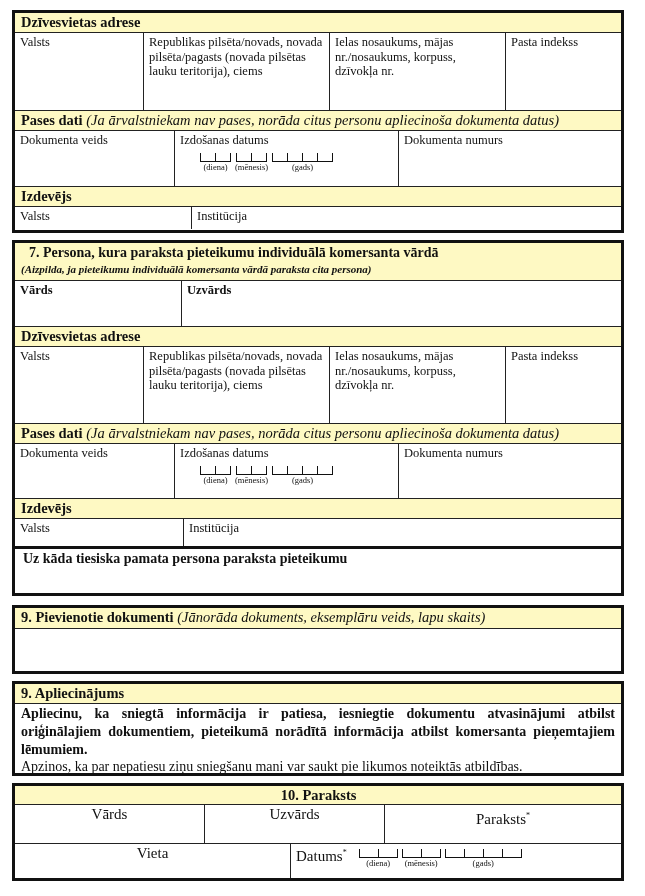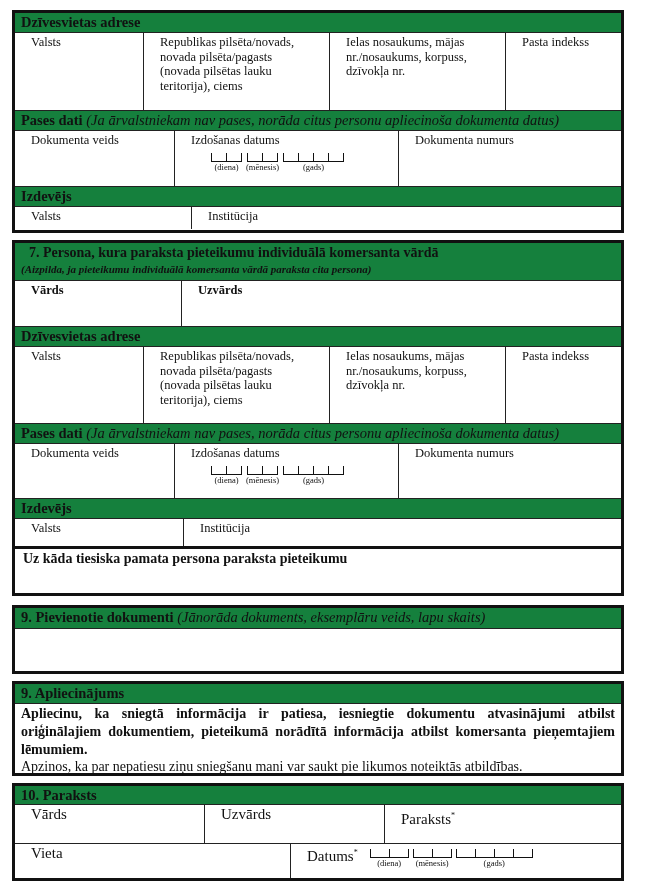--- a/index.html
+++ b/index.html
@@ -8,27 +8,27 @@
     font-family: "Liberation Serif", serif; color: #111;
     position: relative; overflow: hidden;
   }
   .block {
     position: absolute; left: 12px; width: 612px;
     border: 3px solid #111; background: #fff;
   }
   .row { display: flex; border-bottom: 1px solid #222; }
   .row:last-child { border-bottom: none; }
   .hdr {
-    background: #15803d; font-weight: bold; font-size: 14.5px;
+    background: #fef9c3; font-weight: bold; font-size: 14.5px;
     padding: 1px 5px 0 6px; line-height: 17px;
     border-bottom: 1px solid #222;
   }
   .hdr .it { font-style: italic; font-weight: normal; }
   .cell {
-    font-size: 12.5px; line-height: 14.5px; padding: 2px 16px;
+    font-size: 12.5px; line-height: 14.5px; padding: 2px 5px;
     border-right: 1px solid #222; height: 100%;
   }
   .cell:last-child { border-right: none; }
   .b { font-weight: bold; }
   .datebox {
     display: flex; align-items: flex-end; margin-top: 4px; margin-left: 20px;
     font-size: 8px; position: relative; height: 20px;
   }
   .seg { display: inline-flex; flex-direction: column; align-items: center; margin-right: 4px; }
   .ticks { display: flex; align-items: flex-end; height: 10px; }
@@ -183,21 +183,21 @@
 </div>
 
 <div class="block" style="top:681px; height:95px;">
   <div class="hdr" style="height:20px;">9. Apliecinājums</div>
   <div style="padding:1px 6px; font-size:14px; line-height:18px; text-align:justify;">
     <div class="b">Apliecinu, ka sniegtā informācija ir patiesa, iesniegtie dokumentu atvasinājumi atbilst oriģinālajiem dokumentiem, pieteikumā norādītā informācija atbilst komersanta pieņemtajiem lēmumiem.</div>
     <div style="line-height:16px;">Apzinos, ka par nepatiesu ziņu sniegšanu mani var saukt pie likumos noteiktās atbildības.</div>
   </div>
 </div>
 
-<div class="block" style="top:783px; height:98px;">
+<div class="block" style="top:783px; height:98px;text-align:center;">
   <div class="hdr" style="height:19px;">10. Paraksts</div>
   <div class="row" style="height:39px;">
     <div class="cell big" style="width:190px;">Vārds</div>
     <div class="cell big" style="width:180px;">Uzvārds</div>
     <div class="cell big" style="flex:1; padding-top:4px;">
       <span>Paraksts</span><span class="sup">*</span>
     </div>
   </div>
   <div class="row" style="height:34px;">
     <div class="cell big" style="width:276px;">Vieta</div>

